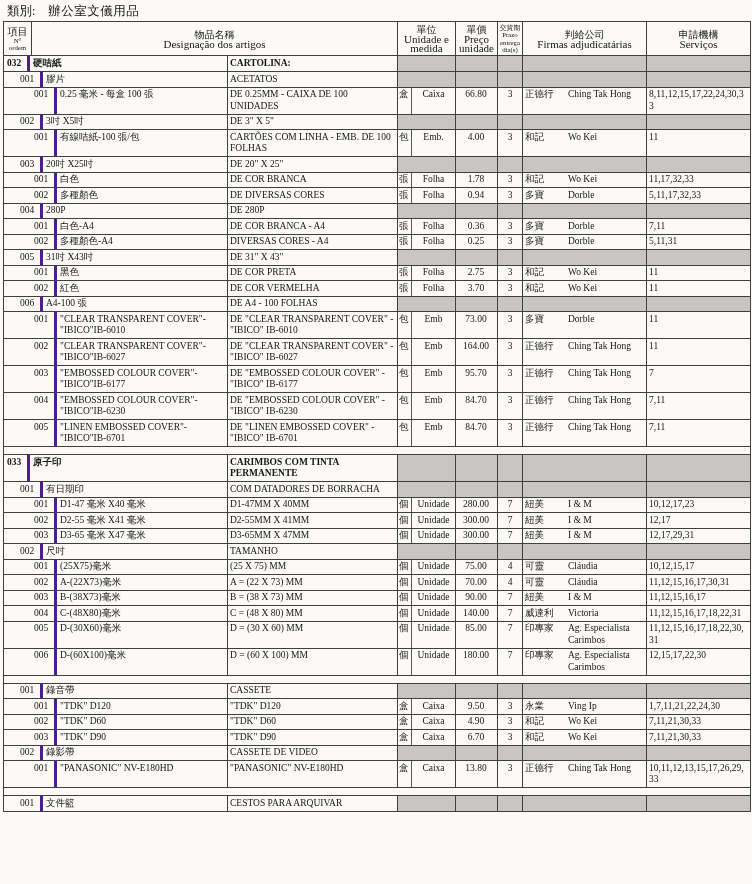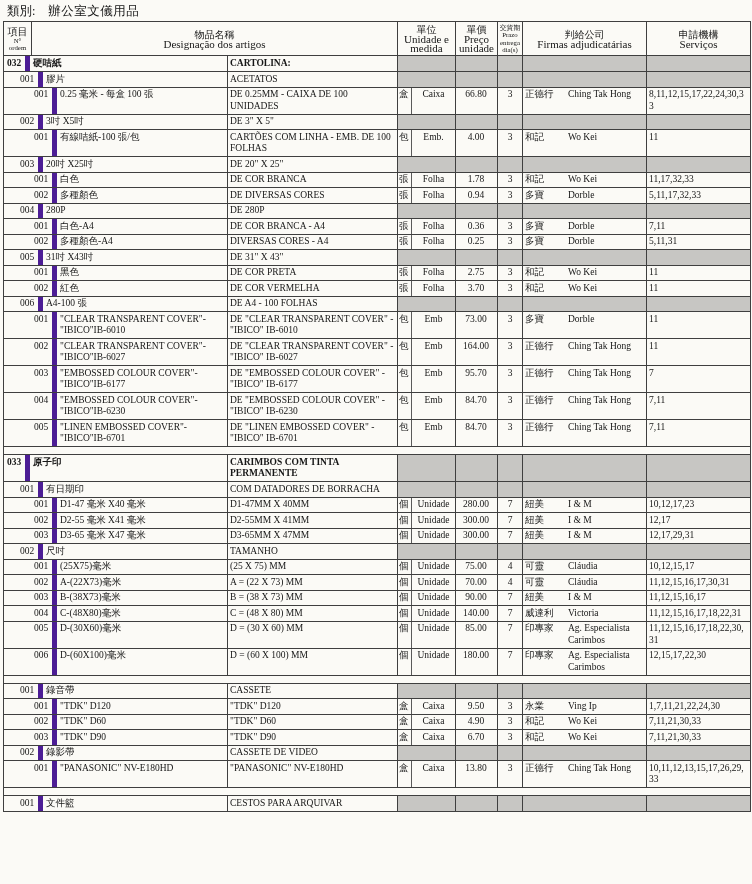--- a/index.html
+++ b/index.html
@@ -24,21 +24,21 @@
   thead .h-zh{font-size:10px;line-height:11px}
   thead .h-pt{font-size:11px;line-height:9px}
   thead .h-tiny{font-size:6.8px;line-height:7.2px}
 
   tbody td{
     font-size:9.5px;line-height:11.5px;vertical-align:top;
     padding:1.5px 2px;height:15px;overflow:hidden;
   }
   td.c-name{padding:0}
   .name-wrap{display:flex;align-items:stretch;min-height:14px;height:100%}
-  .num{flex:0 0 26px;padding:1.5px 0 1.5px 3px;border-right:5px solid #4c1d95}
+  .num{flex:0 0 26px;padding:1.5px 0 1.5px 3px;border-right:3px solid #4c1d95}
   .level-2 .num{margin-left:13px}
   .level-3 .num{margin-left:27px}
   .zh{flex:1;padding:1.5px 3px}
 
   td.c-unit{padding:0}
   .unit-wrap{display:flex;height:100%;min-height:14px}
   .uzh{flex:0 0 14px;padding:1.5px 1px;border-right:1px solid #5a5a5a}
   .upt{flex:1;padding:1.5px 1px;text-align:center}
 
   td.c-price{text-align:center;padding-right:3px}

